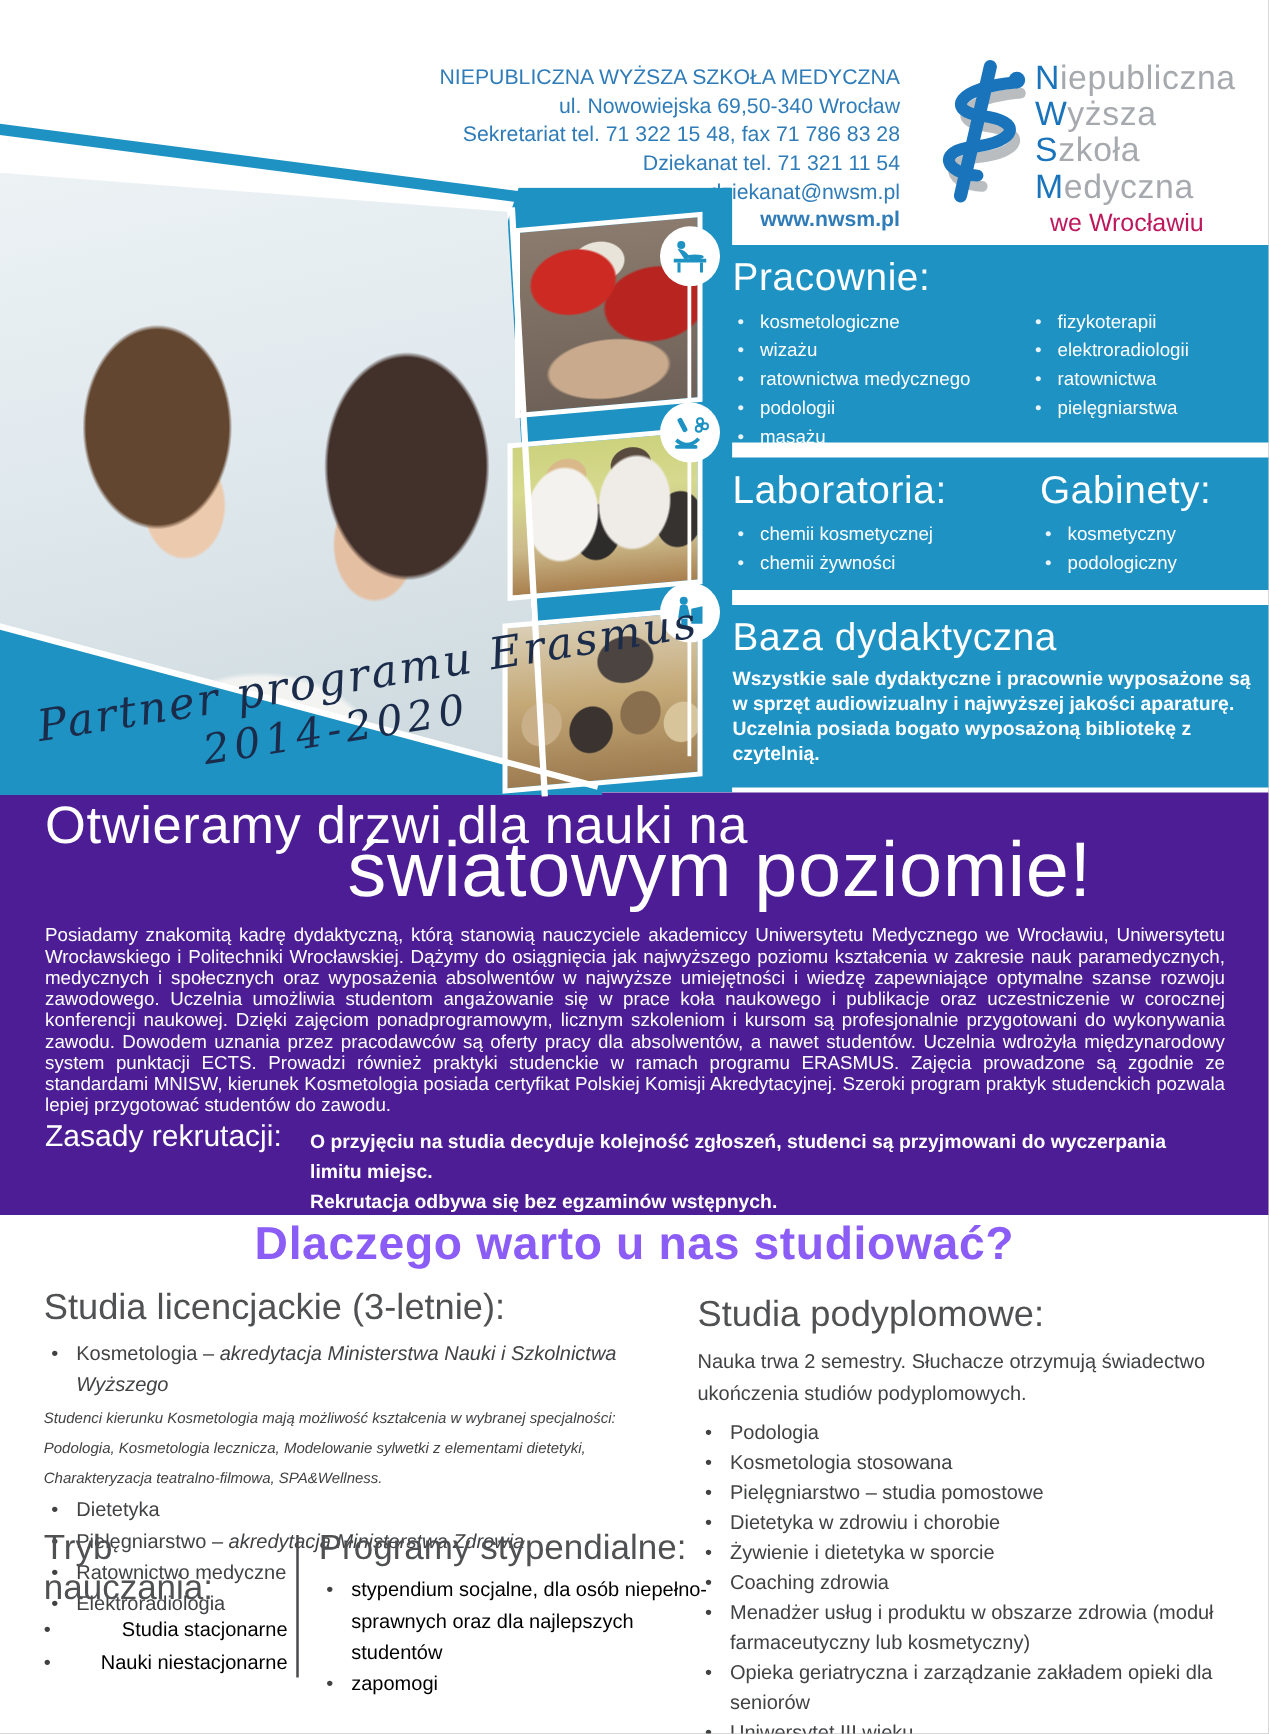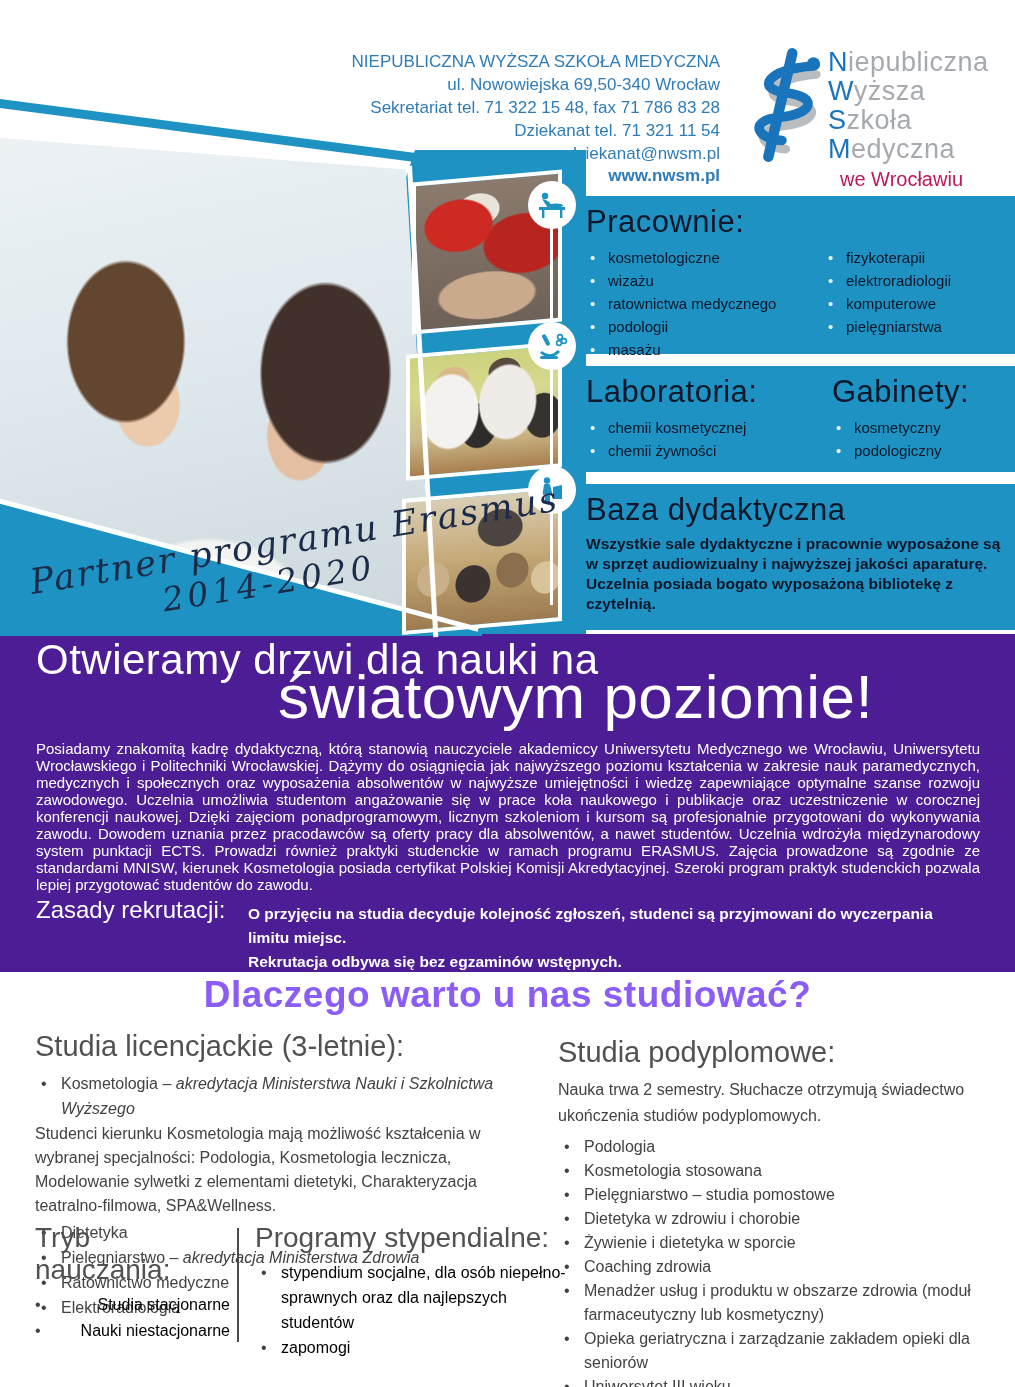--- a/index.html
+++ b/index.html
@@ -67,21 +67,21 @@
              font-family:"DejaVu Serif", serif; font-style:italic; z-index:7; line-height:1.15; }
   .erasmus-1 { font-size:35px; letter-spacing:2px; }
   .erasmus-2 { font-size:33px; letter-spacing:4px; margin-left:128px; }
 
   
   .vline { position:absolute; left:550px; top:205px; width:3px; height:400px; background:#fff; z-index:5; }
   .icircle { position:absolute; width:48px; height:48px; border-radius:50%; background:#fff; z-index:6;
              display:flex; align-items:center; justify-content:center; }
   .ic1 { left:528px; top:181px; } .ic2 { left:528px; top:322px; } .ic3 { left:528px; top:466px; }
 
-  .panel { position:absolute; left:560px; width:455px; background:#1d92c3; color:#0f172a;
+  .panel { position:absolute; left:560px; width:455px; background:#1d92c3; color:#ffffff;
            border-radius:26px 0 0 26px; padding:6px 10px 0 26px; z-index:4; }
   .panel-prac { top:196px; height:158px; }
   .panel-lab  { top:366px; height:106px; }
   .panel-baza { top:484px; height:146px; }
   .panel h2 { font-weight:400; font-size:31px; letter-spacing:.5px; margin:2px 0 6px; }
   .panel ul { list-style:none; font-size:15px; line-height:23px; }
   .panel li { position:relative; padding-left:22px; }
   .panel li::before { content:"•"; position:absolute; left:4px; color:rgba(255,255,255,.9); }
   .cols { display:flex; }
   .cols ul:first-child { width:238px; }
@@ -101,21 +101,21 @@
   .why-title { position:absolute; left:0; top:974px; width:1015px; text-align:center;
                font-size:37px; color:#8b5cf6; letter-spacing:.5px; }
   .gcol { position:absolute; color:#414244; }
   .col-left  { left:35px; top:1030px; width:505px; }
   .col-right { left:558px; top:1036px; width:450px; }
   .gcol h3 { font-size:29px; font-weight:400; color:#505153; margin-bottom:8px; }
   .glist { list-style:none; font-size:16px; line-height:25px; }
   .glist li { position:relative; padding-left:26px; }
   .glist li::before { content:"•"; position:absolute; left:6px; color:#414244; }
   .glist em { font-style:italic; }
-  .lic-intro { font-size:16px; line-height:24px; margin:1px 0 2px; }
+  .lic-intro { font-size:12px; line-height:24px; margin:1px 0 2px;font-style:italic; }
   .pod-intro { font-size:16px; line-height:26px; margin-bottom:6px; }
   .pod-list { line-height:24px; }
 
   .tryb { position:absolute; left:35px; top:1222px; width:195px; }
   .tryb ul { list-style:none; font-size:16px; line-height:26px; }
   .tryb li { position:relative; padding-left:13px;text-align:right; }
   .tryb li::before { content:"•"; position:absolute; left:0; color:#414244; }
   .divider { position:absolute; left:237px; top:1228px; width:2px; height:114px; background:#4b4b4d; }
   .styp { position:absolute; left:255px; top:1222px; width:320px; }
   .styp h3, .tryb h3 { font-size:28px; font-weight:400; color:#505153; margin-bottom:6px; }
@@ -200,21 +200,21 @@
       <ul>
           <li>kosmetologiczne</li>
           <li>wizażu</li>
           <li>ratownictwa medycznego</li>
           <li>podologii</li>
           <li>masażu</li>
         </ul>
       <ul>
           <li>fizykoterapii</li>
           <li>elektroradiologii</li>
-          <li>komputerowe</li>
+          <li>ratownictwa</li>
           <li>pielęgniarstwa</li>
         </ul>
     </div>
   </section>
 
   <section class="panel panel-lab">
     <div class="lab-wrap">
       <div class="lab-left">
         <h2>Laboratoria:</h2>
         <ul>

